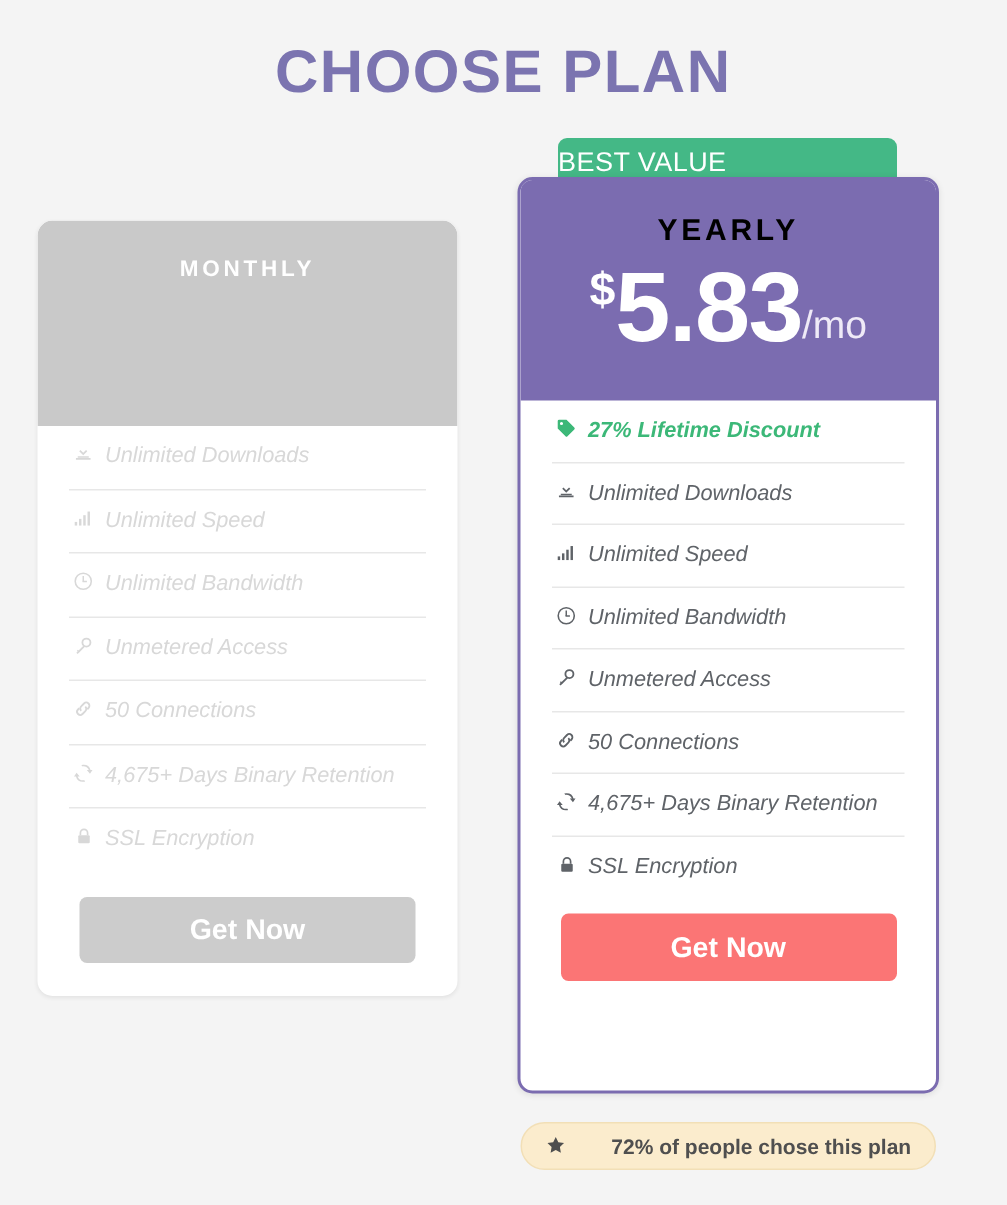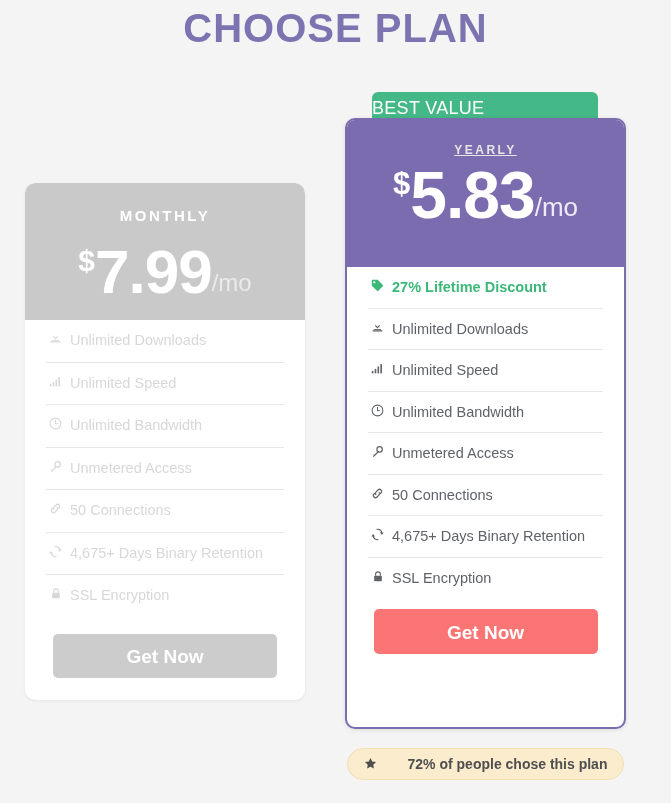--- a/index.html
+++ b/index.html
@@ -11,21 +11,21 @@
     height: 803px;
     background: #f4f4f4;
     font-family: "Liberation Sans", sans-serif;
     overflow: hidden;
     position: relative;
   }
 
   
   .page-title {
     position: absolute;
-    top: 4px;
+    top: 24px;
     left: 0;
     width: 671px;
     text-align: center;
     font-size: 40px;
     font-weight: bold;
     letter-spacing: 1px;
     color: #7b74b0;
     line-height: 1.2;
   }
 
@@ -39,21 +39,20 @@
 
   
   .card-monthly {
     left: 25px;
     top: 147px;
     width: 280px;
     height: 517px;
     background: #ffffff;
     border-radius: 10px;
     box-shadow: 0 1px 3px rgba(0,0,0,0.07);
-    margin-top: 36px;
   }
   .card-monthly .card-head {
     background: #c9c9c9;
     height: 137px;
     border-radius: 10px 10px 0 0;
     padding-top: 16px;
     box-sizing: border-box;
     text-align: center;
   }
   .card-monthly .plan-name {
@@ -91,20 +90,21 @@
     margin: 0;
     padding: 0 21px;
   }
   .feature-list li {
     display: flex;
     align-items: flex-start;
     border-bottom: 1px solid #e7e7e7;
     padding: 11px 0 10px 0;
     font-size: 14.5px;
     line-height: 1.35;
+    font-style: italic;
   }
   .card-monthly .feature-list li {
     color: #d8d8d8;
     padding: 11px 0 11px 0;
   }
   .card-monthly .feature-list li:last-child {
     border-bottom: none;
   }
   .feat-icon {
     display: inline-block;
@@ -166,26 +166,25 @@
     z-index: 3;
   }
   .card-yearly .card-head {
     background: #7b6cb0;
     height: 147px;
     box-sizing: border-box;
     padding-top: 17px;
     text-align: center;
   }
   .card-yearly .plan-name {
-    color: #e5e5e5;
-    font-size: 12px;
+    color: #000000;
+    font-size: 20px;
     font-weight: bold;
     letter-spacing: 2.5px;
     margin-top: 6px;
-    text-decoration: underline;
   }
   .card-yearly .price-row {
     text-align: center;
     color: #ffffff;
     white-space: nowrap;
   }
   .card-yearly .currency {
     font-size: 31px;
     font-weight: bold;
     vertical-align: 24px;
@@ -245,23 +244,20 @@
   }
 </style>
 </head>
 <body>
 
 <div class="page-title">CHOOSE PLAN</div>
 
 <div class="card card-monthly">
   <div class="card-head">
     <div class="plan-name">MONTHLY</div>
-    <div class="price-row">
-      <span class="currency">$</span><span class="amount">7.99</span><span class="period">/mo</span>
-    </div>
   </div>
 
   <ul class="feature-list">
     <li>
       <span class="feat-icon">
         <svg width="13" height="13" viewBox="0 0 16 16">
             <path fill="currentColor" d="M8 1v6.2l-2.3-2.3-1 1L8 9.2l3.3-3.3-1-1L8 7.2V1zM2 11.5h12V13H2z"></path>
             <path fill="currentColor" d="M3.5 10h9v1.2h-9z"></path>
           </svg>
       </span>

